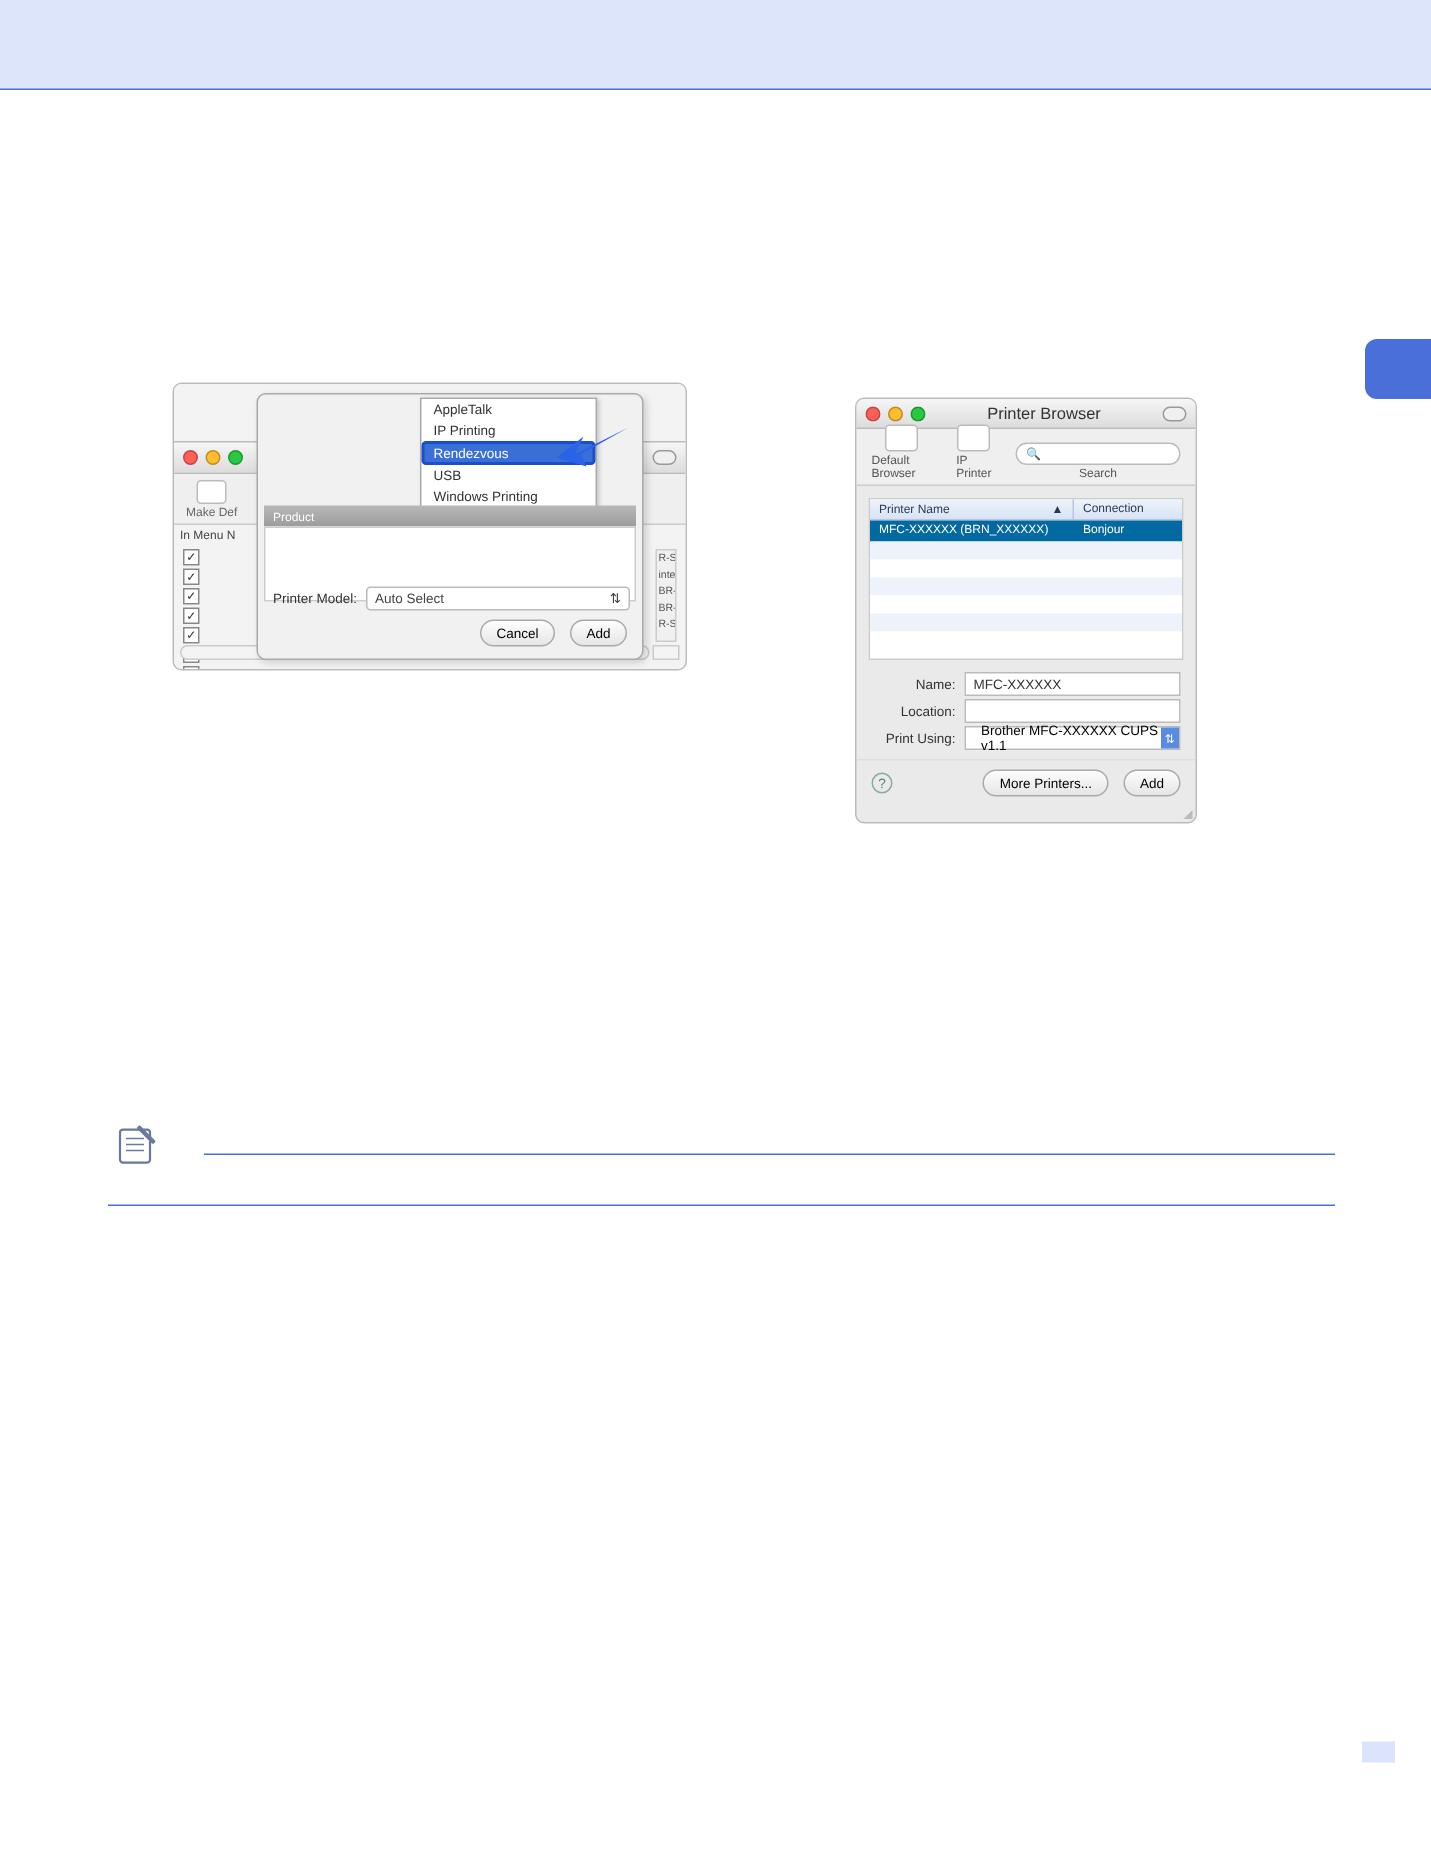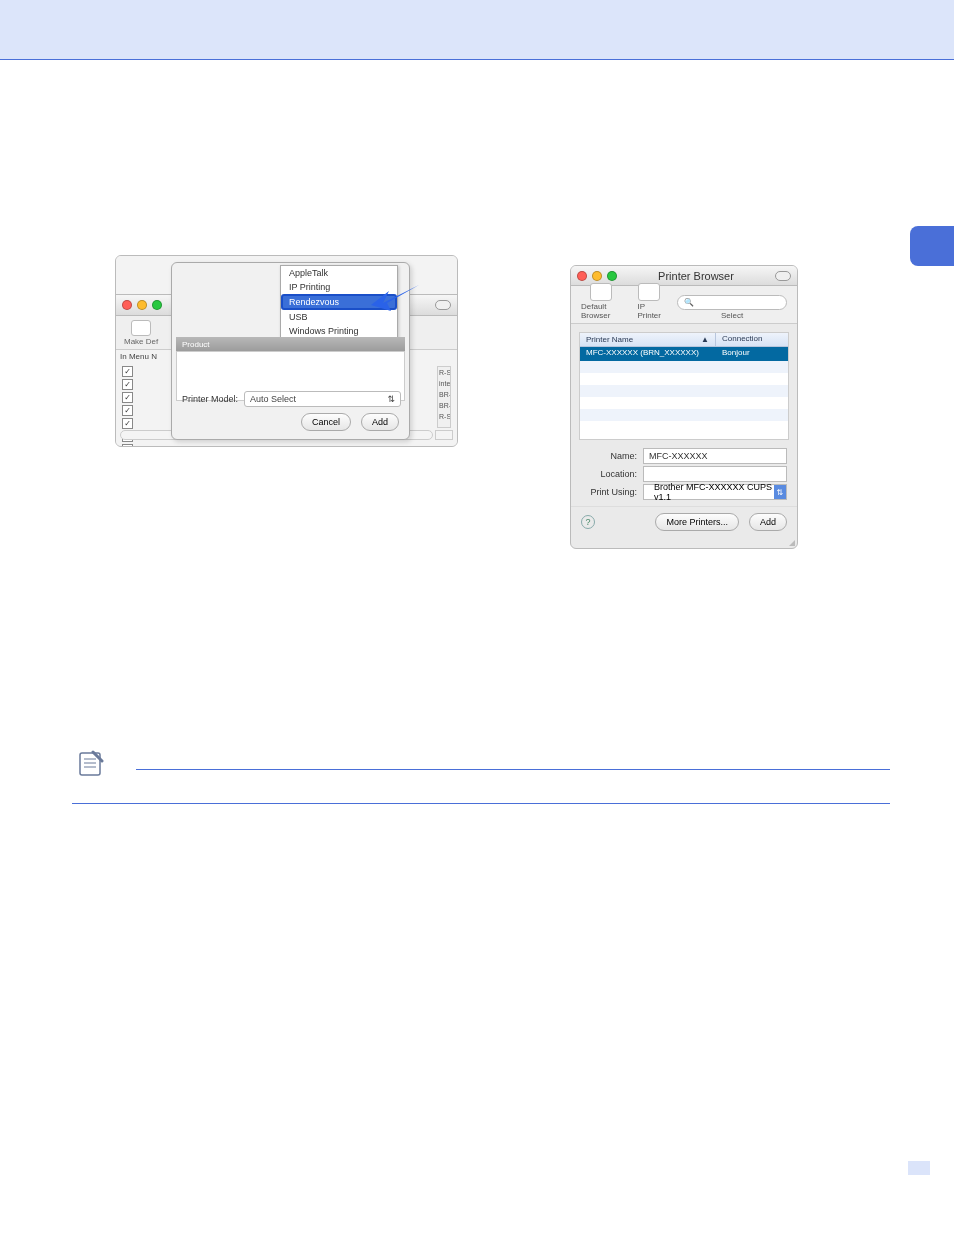--- a/index.html
+++ b/index.html
@@ -48,21 +48,21 @@
   .shotA .tb-item { display:flex; flex-direction:column; align-items:center; gap:1px;}
   .shotA .tb-icon { width: 20px; height: 16px; border:1px solid #bbb; border-radius:3px; background:#fff;}
   .shotA .sublabels { position:absolute; left:4px; top:96px; font-size:8px; color:#444; white-space:nowrap;}
   .shotA .checkcol { position:absolute; left:6px; top:110px; display:flex; flex-direction:column; gap:2px;}
   .shotA .chk { width:11px; height:11px; border:1px solid #888; background:#fff; font-size:8px; line-height:9px; text-align:center; color:#333;}
   .shotA .scroll-strip { position:absolute; right:6px; top:110px; bottom:18px; width:14px; background:#f0f0f0; border:1px solid #ccc; font-size:7px; color:#555; padding:2px 1px; overflow:hidden;}
   .shotA .scroll-strip div{ margin-bottom:4px; white-space:nowrap;}
   .shotA .bottom-scroll { position:absolute; left:4px; right:24px; bottom:6px; height:10px; border:1px solid #ccc; border-radius:5px; background:#f4f4f4;}
   .shotA .pager { position:absolute; right:4px; bottom:6px; width:18px; height:10px; border:1px solid #ccc; background:#f4f4f4;}
 
-  .innerA { position:absolute; left:55px; top:6px; width:239px; height:178px; background:#f1f1f1; border:1px solid #aaa; border-radius:6px; box-shadow:2px 2px 5px rgba(0,0,0,0.15);}
+  .innerA { position:absolute; left:55px; top:6px; width:258px; height:178px; background:#f1f1f1; border:1px solid #aaa; border-radius:6px; box-shadow:2px 2px 5px rgba(0,0,0,0.15);}
   .innerA .menu-area { position:absolute; left:108px; top:2px; width:118px; background:#fff; border:1px solid #aaa; box-shadow:1px 1px 3px rgba(0,0,0,0.2); font-size:9px;}
   .innerA .menu-area .mi { padding:2px 8px; color:#333;}
   .innerA .menu-area .mi.highlight { background:#3a6fd8; color:#fff; border:2px solid #1a4fc8; border-radius:3px; padding:1px 6px; position:relative;}
   .innerA .header-row { position:absolute; left:4px; right:4px; top:74px; height:14px; background:linear-gradient(#b8b8b8,#9c9c9c); color:#fff; font-size:8px; display:flex; align-items:center; padding:0 6px;}
   .innerA .list-area { position:absolute; left:4px; right:4px; top:88px; bottom:38px; background:#fff; border:1px solid #ccc;}
   .innerA .pm-label { margin-left:2px; color:#333;}
   .innerA .pm-select { flex:1; height:16px; border:1px solid #bbb; border-radius:3px; background:#fff; display:flex; align-items:center; padding:0 5px; font-size:9px; color:#444; justify-content:space-between;}
   .innerA .btn { height:18px; padding:0 10px; border:1px solid #aaa; border-radius:10px; background:linear-gradient(#fdfdfd,#e6e6e6); font-size:9px; display:flex; align-items:center;}
   
   .innerA .select-row{ position:absolute; left:8px; right:8px; bottom:32px; display:flex; align-items:center; gap:6px; font-size:9px;}
@@ -200,21 +200,21 @@
       </div>
       <div class="tb-item">
         <div class="tb-icon"></div>
         <span>IP Printer</span>
       </div>
       <div class="search-wrap">
         <div class="search">
           <span>🔍</span>
           <span title="Q"></span>
         </div>
-        <span>Select</span>
+        <span>Search</span>
       </div>
     </div>
     <div class="listpane">
       <div class="list-header">
         <div class="lh-name">
           <span>Printer Name</span>
           <span style="margin-left:auto;">▲</span>
         </div>
         <div class="lh-conn">Connection</div>
       </div>

